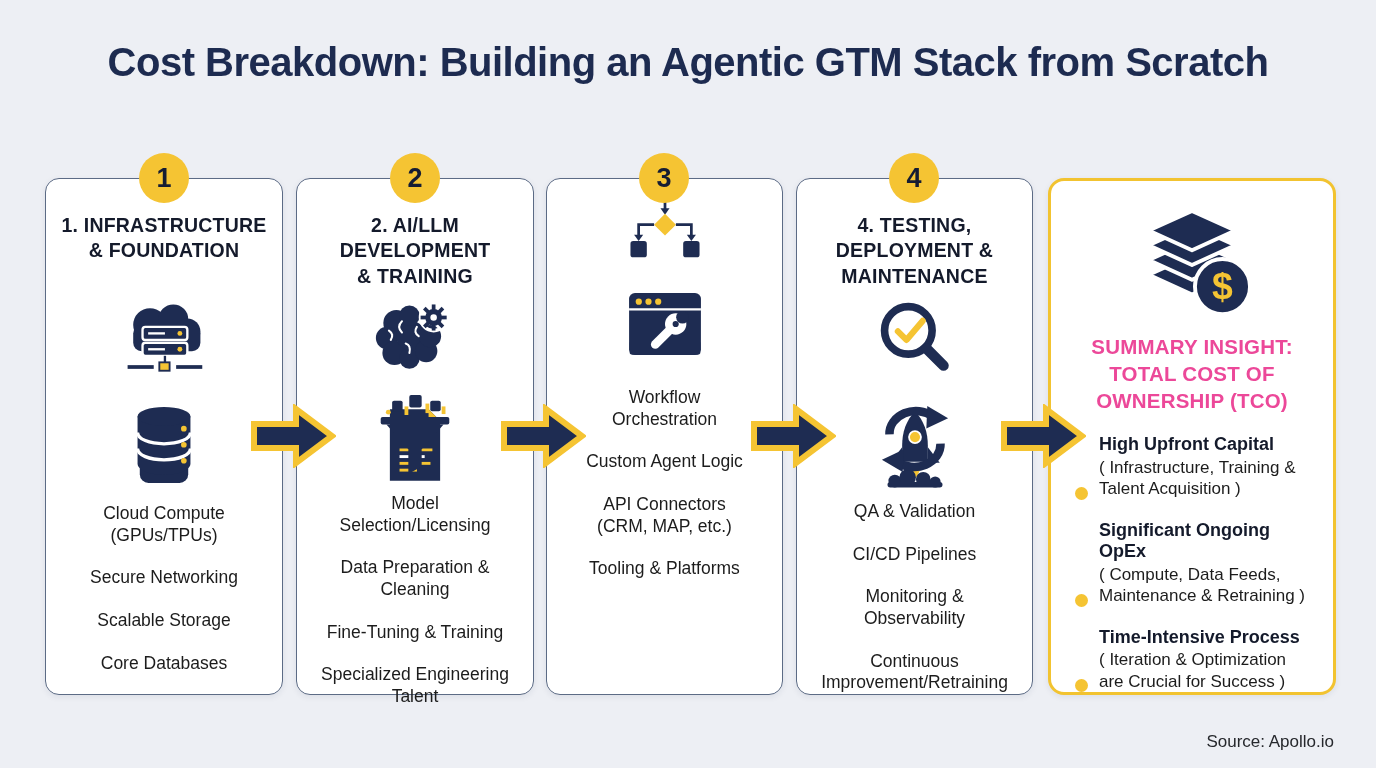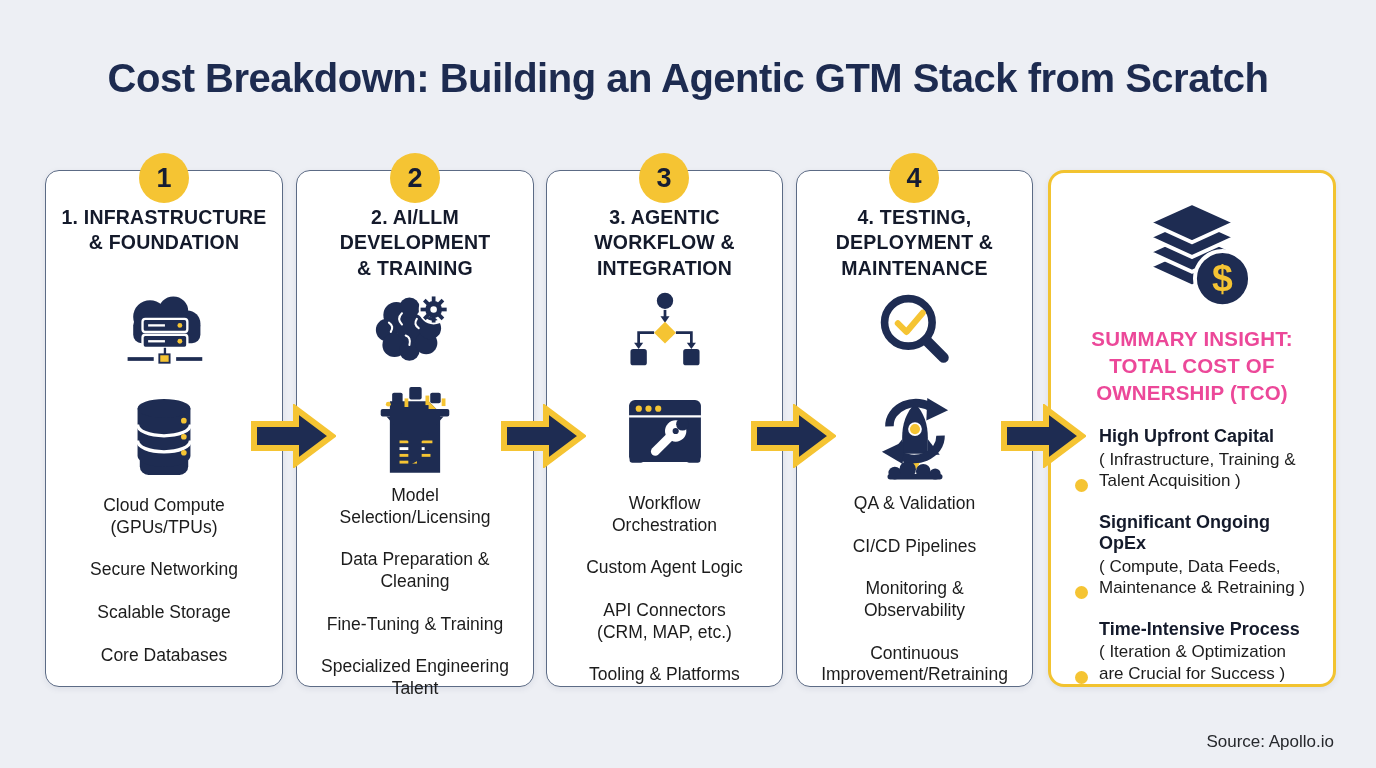--- a/index.html
+++ b/index.html
@@ -2,25 +2,25 @@
 <html><head>
 <meta charset="utf-8">
 <style>
   html,body{margin:0;padding:0;}
   body{
     width:1376px;height:768px;position:relative;overflow:hidden;
     background:#edeff4;
     font-family:"Liberation Sans","DejaVu Sans",sans-serif;
   }
   .main-title{
-    position:absolute;top:56px;left:0;width:1376px;text-align:center;
+    position:absolute;top:40px;left:0;width:1376px;text-align:center;
     font-size:40px;font-weight:800;color:#1d2b50;letter-spacing:-0.5px;
   }
   .card{
-    position:absolute;top:170px;height:517px;background:#ffffff;
+    position:absolute;top:178px;height:517px;background:#ffffff;
     border:1.6px solid #5c6b85;border-radius:14px;box-sizing:border-box;
     box-shadow:0 2px 6px rgba(30,44,82,0.08);
     display:flex;flex-direction:column;align-items:center;
   }
   .card.summary{border:3.5px solid #f2c330;border-radius:16px;}
   #card1{left:45px;width:238px}
   #card2{left:296px;width:238px}
   #card3{left:546px;width:237px}
   #card4{left:796px;width:237px}
   #card5{left:1048px;width:288px}
@@ -181,23 +181,20 @@
 Selection/Licensing</div>
     <div>Data Preparation &amp;
 Cleaning</div>
     <div>Fine-Tuning &amp; Training</div>
     <div>Specialized Engineering
 Talent</div>
   </div>
 </div>
 
 <div class="card" id="card3">
-  <div class="card-head">3. AGENTIC
-WORKFLOW &amp;
-INTEGRATION</div>
   <div class="icon-row">
     <span>
       <svg width="80" height="76" viewBox="0 0 88 82">
         <circle cx="44" cy="10" r="9" fill="#1e2c52"></circle>
         <line x1="44" y1="20" x2="44" y2="28" stroke="#1e2c52" stroke-width="3"></line>
         <polygon points="39,27 49,27 44,34" fill="#1e2c52"></polygon>
         <polygon points="44,33 56,45 44,57 32,45" fill="#f5c433"></polygon>
         <path d="M32 45 H15 V57" fill="none" stroke="#1e2c52" stroke-width="3"></path>
         <polygon points="10,56 20,56 15,63" fill="#1e2c52"></polygon>
         <path d="M56 45 H73 V57" fill="none" stroke="#1e2c52" stroke-width="3"></path>

